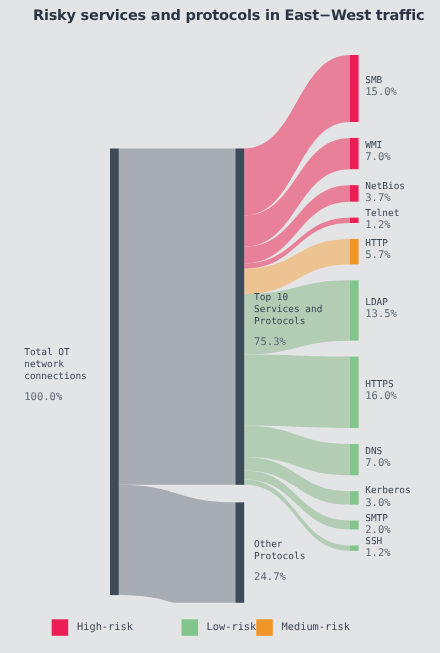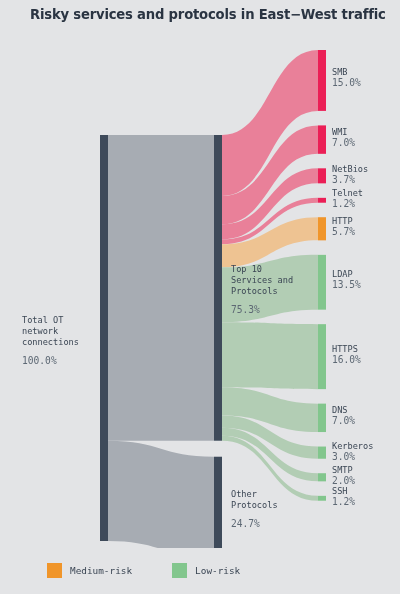--- a/index.html
+++ b/index.html
@@ -122,21 +122,25 @@
       <text x="332" y="448.63599999999997" class="nodelabel">Kerberos</text>
       <text x="332" y="459.63599999999997" class="nodelabel val">3.0%</text>
       <text x="332" y="473.286" class="nodelabel">SMTP</text>
       <text x="332" y="484.286" class="nodelabel val">2.0%</text>
       <text x="332" y="494.282" class="nodelabel">SSH</text>
       <text x="332" y="505.282" class="nodelabel val">1.2%</text>
     </g>
   </svg>
 
 <div id="legend">
-    <div class="legend-item lg1">
-      <div class="legend-sw" style="background: rgb(240, 149, 42);"></div>
-      <div class="legend-tx">Medium-risk</div>
+    <div class="legend-item lg0">
+      <div class="legend-sw" style="background: rgb(235, 31, 86);"></div>
+      <div class="legend-tx">High-risk</div>
     </div>
     <div class="legend-item lg2">
       <div class="legend-sw" style="background: rgb(130, 198, 141);"></div>
       <div class="legend-tx">Low-risk</div>
     </div>
+    <div class="legend-item lg1">
+      <div class="legend-sw" style="background: rgb(240, 149, 42);"></div>
+      <div class="legend-tx">Medium-risk</div>
+    </div>
   </div>
 
 </body></html>

